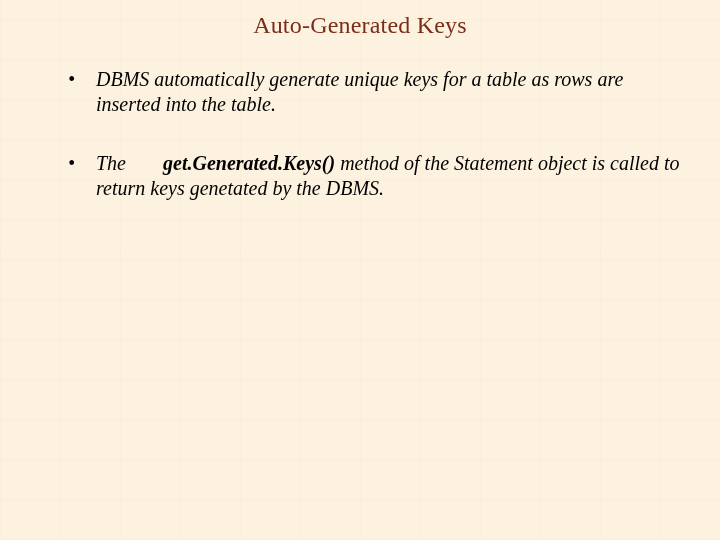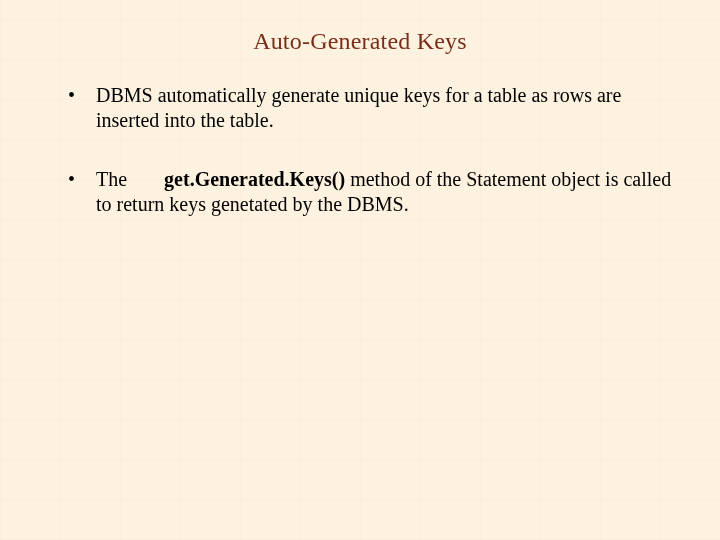--- a/index.html
+++ b/index.html
@@ -14,34 +14,35 @@
       background-image:
         repeating-linear-gradient(0deg, rgba(245,230,200,0.3) 0px, rgba(245,230,200,0.3) 1px, transparent 1px, transparent 40px),
         repeating-linear-gradient(90deg, rgba(245,230,200,0.3) 0px, rgba(245,230,200,0.3) 1px, transparent 1px, transparent 60px);
       font-family: "Times New Roman", Times, serif;
       color: #000;
       overflow: hidden;
     }
     .slide {
       width: 100%;
       height: 100%;
-      padding: 28px 40px 40px 40px;
+      padding: 12px 40px 40px 40px;
       border-radius: 29px;
     }
     .title {
       text-align: center;
       font-size: 24px;
       color: #7a2e1a;
       font-weight: normal;
       margin-bottom: 28px;
       letter-spacing: 0.2px;
     }
     ul.bullets {
       list-style: none;
       padding-left: 28px;
+      font-style: italic;
     }
     ul.bullets li {
       position: relative;
       font-size: 20px;
       line-height: 1.25;
       margin-bottom: 34px;
       padding-left: 28px;
       color: #000;
     }
     ul.bullets li::before {

